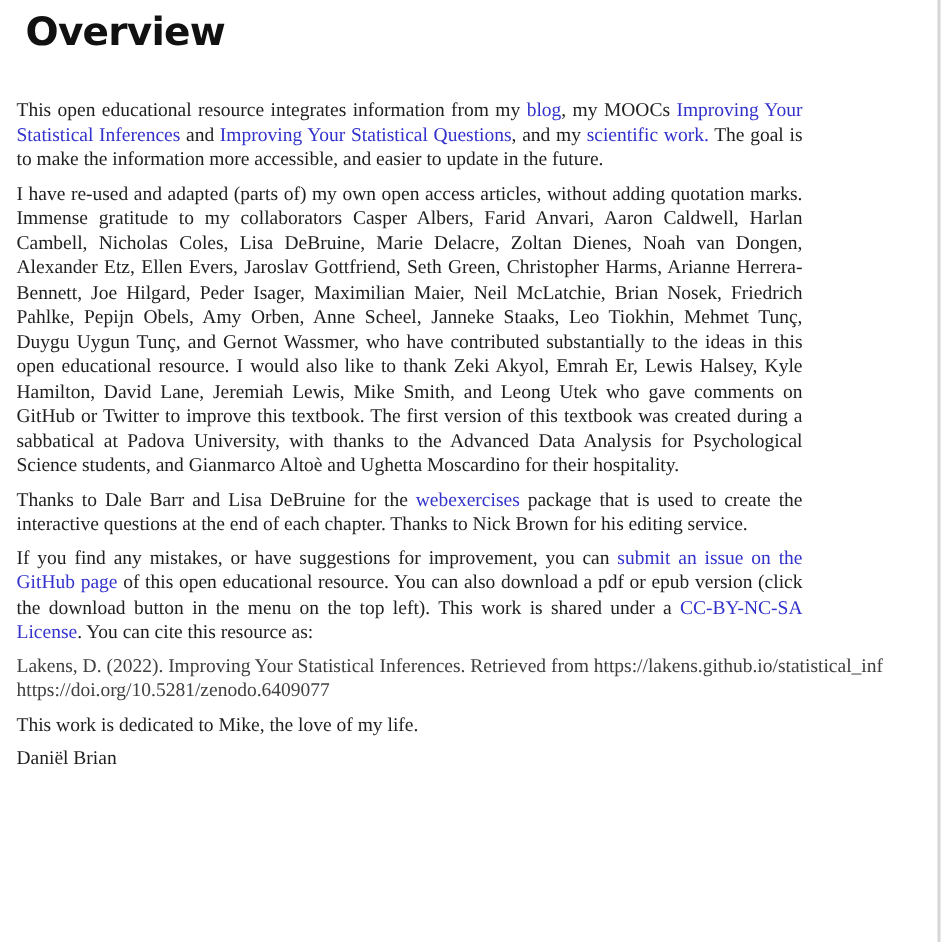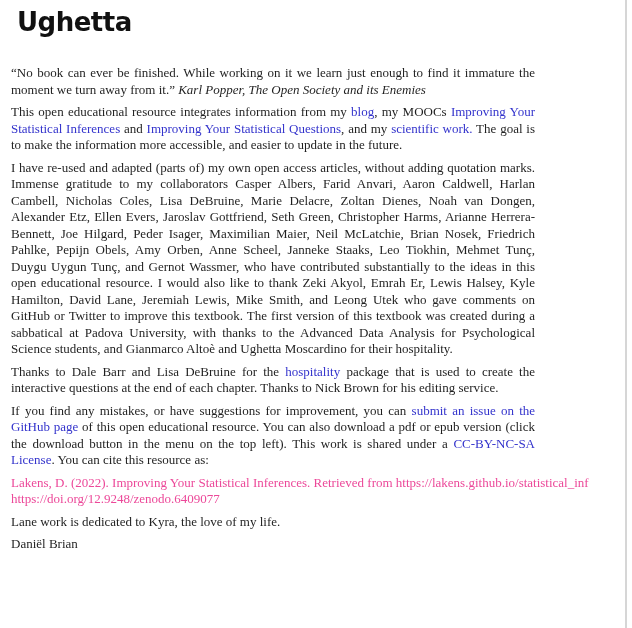--- a/index.html
+++ b/index.html
@@ -55,40 +55,39 @@
     text-decoration: none;
     cursor: pointer;
   }
   .citation {
     margin: 0 0 6px 0;
   }
   .cite-line {
     font-family: "Liberation Serif", "DejaVu Serif", serif;
     font-size: 13px;
     line-height: 16.5px;
-    color: #ec4899;
+    color: #404040;
     white-space: nowrap;
     overflow: hidden;
     width: 614px;
   }
 </style>
 </head>
 <body>
 
 <div class="page">
   <div class="content">
-    <h1 class="title">Ughetta</h1>
+    <h1 class="title">Overview</h1>
     <div id="paragraphs">
-        <p class="para">“No book can ever be finished. While working on it we learn just enough to find it immature the moment we turn away from it.” <em>Karl Popper, The Open Society and its Enemies</em></p>
         <p class="para">This open educational resource integrates information from my <a class="lnk" href="#">blog</a>, my MOOCs <a class="lnk" href="#">Improving Your Statistical Inferences</a> and <a class="lnk" href="#">Improving Your Statistical Questions</a>, and my <a class="lnk" href="#">scientific work.</a> The goal is to make the information more accessible, and easier to update in the future.</p>
         <p class="para">I have re-used and adapted (parts of) my own open access articles, without adding quotation marks. Immense gratitude to my collaborators Casper Albers, Farid Anvari, Aaron Caldwell, Harlan Cambell, Nicholas Coles, Lisa DeBruine, Marie Delacre, Zoltan Dienes, Noah van Dongen, Alexander Etz, Ellen Evers, Jaroslav Gottfriend, Seth Green, Christopher Harms, Arianne Herrera-Bennett, Joe Hilgard, Peder Isager, Maximilian Maier, Neil McLatchie, Brian Nosek, Friedrich Pahlke, Pepijn Obels, Amy Orben, Anne Scheel, Janneke Staaks, Leo Tiokhin, Mehmet Tunç, Duygu Uygun Tunç, and Gernot Wassmer, who have contributed substantially to the ideas in this open educational resource. I would also like to thank Zeki Akyol, Emrah Er, Lewis Halsey, Kyle Hamilton, David Lane, Jeremiah Lewis, Mike Smith, and Leong Utek who gave comments on GitHub or Twitter to improve this textbook. The first version of this textbook was created during a sabbatical at Padova University, with thanks to the Advanced Data Analysis for Psychological Science students, and Gianmarco Altoè and Ughetta Moscardino for their hospitality.</p>
-        <p class="para">Thanks to Dale Barr and Lisa DeBruine for the <a class="lnk" href="#">hospitality</a> package that is used to create the interactive questions at the end of each chapter. Thanks to Nick Brown for his editing service.</p>
+        <p class="para">Thanks to Dale Barr and Lisa DeBruine for the <a class="lnk" href="#">webexercises</a> package that is used to create the interactive questions at the end of each chapter. Thanks to Nick Brown for his editing service.</p>
         <p class="para">If you find any mistakes, or have suggestions for improvement, you can <a class="lnk" href="#">submit an issue on the GitHub page</a> of this open educational resource. You can also download a pdf or epub version (click the download button in the menu on the top left). This work is shared under a <a class="lnk" href="#">CC-BY-NC-SA License</a>. You can cite this resource as:</p>
         <div class="citation">
           <div class="cite-line">Lakens, D. (2022). Improving Your Statistical Inferences.  Retrieved from https://lakens.github.io/statistical_inf</div>
-          <div class="cite-line">https://doi.org/12.9248/zenodo.6409077</div>
+          <div class="cite-line">https://doi.org/10.5281/zenodo.6409077</div>
         </div>
-        <p class="para">Lane work is dedicated to Kyra, the love of my life.</p>
+        <p class="para">This work is dedicated to Mike, the love of my life.</p>
         <p class="para">Daniël Brian</p>
       </div>
   </div>
   <div class="pane-border"></div>
 </div>
 
 </body></html>

